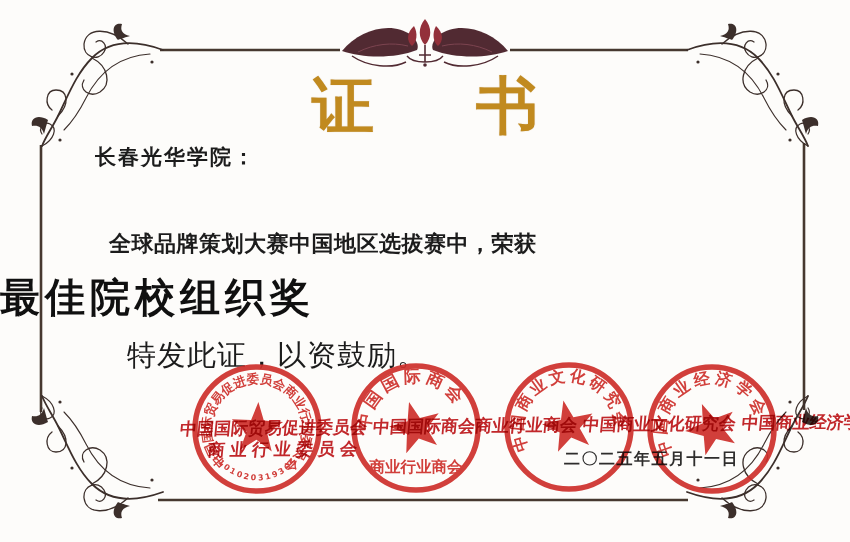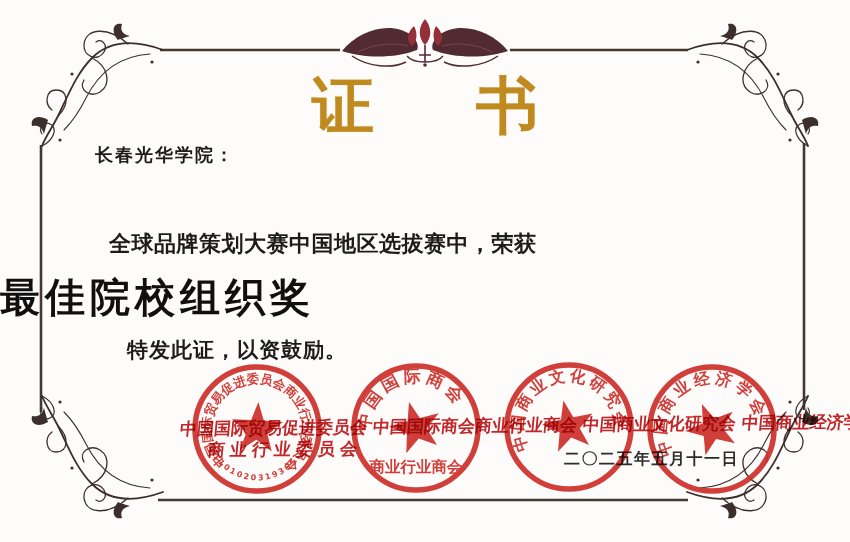--- a/index.html
+++ b/index.html
@@ -12,38 +12,38 @@
   .frame-svg{position:absolute;left:0;top:0;width:850px;height:542px;}
   .title-row{
     position:absolute;left:0;top:64px;width:100%;
     display:flex;justify-content:center;gap:102px;
     font-family:"DejaVu Serif","Liberation Serif",serif;
     font-size:62px;font-weight:700;color:#c18a1f;
     text-shadow:0 0 1px rgba(150,100,20,.4);
   }
   .recipient{
     position:absolute;left:95px;top:143px;
-    font-size:18px;font-weight:700;letter-spacing:2px;
+    font-size:21px;font-weight:700;letter-spacing:2px;
   }
   .body-line1{
     position:absolute;left:139px;top:193px;
     font-size:23px;letter-spacing:0.5px;font-weight:600;
   }
   .body-line2{
     position:absolute;left:109px;top:229px;
     font-size:22px;letter-spacing:0.5px;font-weight:600;
   }
   .award{
     position:absolute;left:0;top:270px;width:100%;
     font-family:"DejaVu Sans","Liberation Sans",sans-serif;
     font-size:40px;font-weight:900;letter-spacing:5px;color:#101010;
   }
   .issue{
     position:absolute;left:127px;top:336px;
-    font-size:21px;letter-spacing:1px;font-weight:700;
+    font-size:29px;letter-spacing:1px;font-weight:400;
   }
   .seal{position:absolute;width:150px;height:150px;opacity:.92;}
   .seal text{font-family:"DejaVu Sans","Liberation Sans",sans-serif;font-weight:700;}
   .overlay-script{
     position:absolute;color:#c3272b;
     font-family:"DejaVu Sans","Liberation Sans",sans-serif;
     font-weight:700;mix-blend-mode:multiply;
     transform:rotate(-0.6deg) skewX(-6deg);
     white-space:nowrap;
   }

